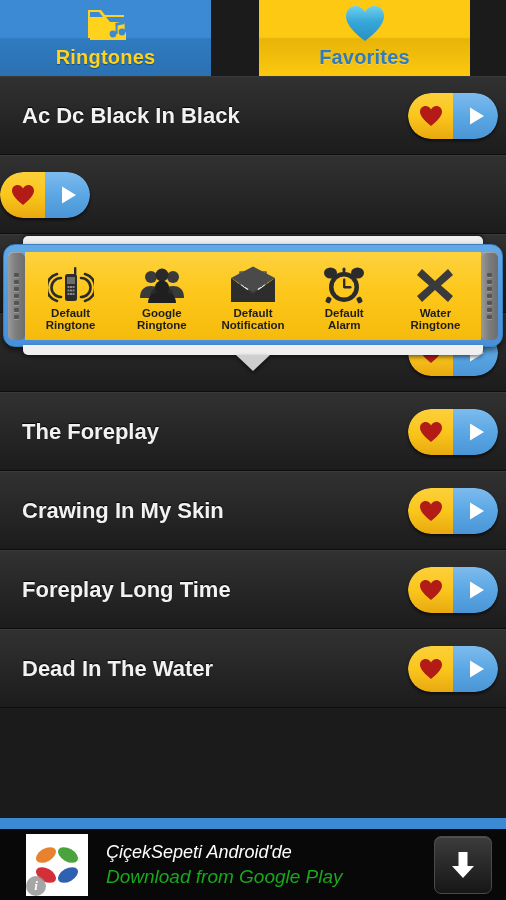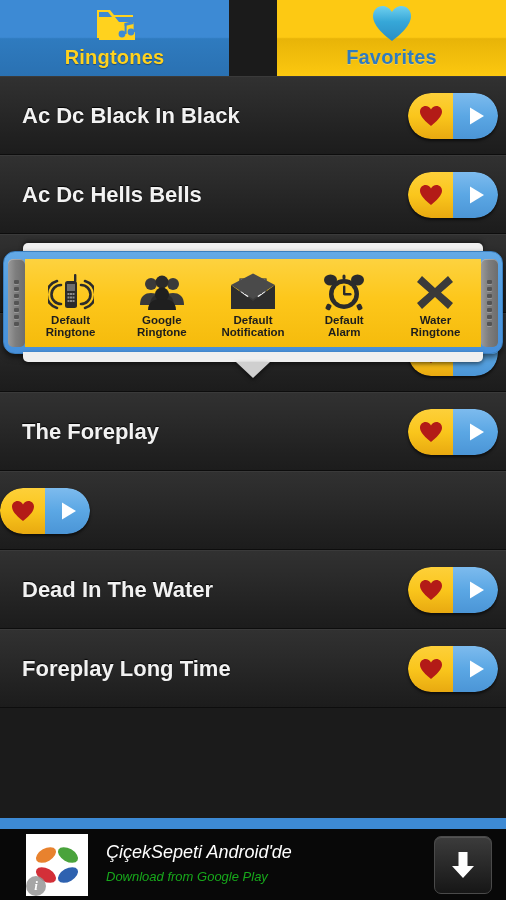--- a/index.html
+++ b/index.html
@@ -5,21 +5,21 @@
   * { margin:0; padding:0; box-sizing:border-box; }
   html,body { width:506px; height:900px; }
   body {
     background:#1b1b1b;
     font-family:"Liberation Sans", sans-serif;
     overflow:hidden;
     position:relative;
   }
 
   
-  .tabbar { display:flex; width:506px; height:76px; position:relative; z-index:5;text-align:center; }
+  .tabbar { display:flex; width:470px; height:76px; position:relative; z-index:5;text-align:center; }
   .tab { flex:1 1 50%; position:relative; display:flex; flex-direction:column;
          align-items:center; justify-content:flex-start; padding-top:4px; }
   .tab-ringtones { background:linear-gradient(to bottom,#3d8ad4 0%,#3d8ad4 49%,#2f7bbf 51%,#2a71b2 100%); }
   .tab-favorites { background:linear-gradient(to bottom,#fdc913 0%,#fdc913 49%,#e8b408 51%,#fcc80f 100%);margin-left:48px; }
   .tab-icon { height:40px; display:flex; align-items:center; justify-content:center; }
   .tab-label { font-size:20px; font-weight:bold; letter-spacing:0.2px; margin-top:2px;
                text-shadow:0 1px 1px rgba(0,0,0,0.35); }
   .tab-ringtones .tab-label { color:#ffd21e; }
   .tab-favorites .tab-label { color:#2f7bbf; text-shadow:0 1px 0 rgba(255,255,255,0.25); }
 
@@ -48,21 +48,21 @@
     display:flex; align-items:center; justify-content:center;
   }
   .pill-play {
     width:45px; height:46px;
     background:linear-gradient(to bottom,#7dbbee 0%,#5ba7e4 50%,#4b95d6 100%);
     border-radius:0 23px 23px 0;
     display:flex; align-items:center; justify-content:center;
   }
 
   
-  .popup-wrap { position:absolute; left:0; top:243px; width:506px; z-index:40; }
+  .popup-wrap { position:absolute; left:0; top:236px; width:506px; z-index:40; }
   .popup-shadow-top { width:460px; height:10px; margin:0 auto;
       background:#efefef; border-radius:5px 5px 0 0; box-shadow:0 -2px 4px rgba(0,0,0,0.5); }
   .popup {
     width:500px; margin:-2px auto 0; height:103px;
     background:linear-gradient(to bottom,#63a9e6 0%,#4e9ade 50%,#4890da 100%);
     border-radius:12px;
     border:1px solid #3a7fc0;
     display:flex; align-items:center; padding:0 4px;
     box-shadow:0 3px 6px rgba(0,0,0,0.6);
   }
@@ -94,21 +94,21 @@
   .ad { position:absolute; left:0; top:829px; width:506px; height:71px;
         background:#080808; display:flex; align-items:center; z-index:6; }
   .ad-logo { position:relative; width:62px; height:62px; margin-left:26px; flex:0 0 auto;
              background:#fff; display:flex; align-items:center; justify-content:center; }
   .ad-badge { position:absolute; left:0; bottom:0; width:20px; height:20px; border-radius:50%;
               background:rgba(150,150,150,0.85); color:#fff; font-size:13px; font-weight:bold;
               display:flex; align-items:center; justify-content:center; font-style:italic;
               font-family:"Liberation Serif", serif; }
   .ad-text { margin-left:18px; flex:1 1 auto;font-style:italic; }
   .ad-title { color:#ffffff; font-size:18px; line-height:24px; }
-  .ad-sub { color:#17a81b; font-size:13px; line-height:25px;text-align:center; }
+  .ad-sub { color:#17a81b; font-size:19px; line-height:25px;text-align:center; }
   .ad-dl { width:58px; height:58px; margin-right:14px; flex:0 0 auto; border-radius:7px;
            background:linear-gradient(to bottom,#3c3c3c,#161616);
            border:1px solid #4a4a4a;
            display:flex; align-items:center; justify-content:center;
            box-shadow:inset 0 1px 0 rgba(255,255,255,0.12); }
 </style>
 </head>
 <body>
 
 <div class="tabbar">
@@ -159,21 +159,20 @@
         <span class="pill-play">
           <svg width="22" height="22" viewBox="0 0 22 22">
               <path d="M5 2.5 L19 11 L5 19.5 Z" fill="#ffffff"></path>
             </svg>
         </span>
       </span>
     </span>
   </div>
 
   <div class="row">
-    <span class="row-title">Ac Dc Hells Bells</span>
     <span class="row-actions">
       <span class="pill">
         <span class="pill-fav">
           <svg width="24" height="22" viewBox="0 0 24 22">
               <path d="M12 21 C2.5 13.5 1 9.5 1 6.6 C1 3.4 3.6 1 6.6 1 C8.9 1 10.9 2.4 12 4.4 C13.1 2.4 15.1 1 17.4 1 C20.4 1 23 3.4 23 6.6 C23 9.5 21.5 13.5 12 21 Z" fill="#b31b17"></path>
             </svg>
         </span>
         <span class="pill-play">
           <svg width="22" height="22" viewBox="0 0 22 22">
               <path d="M5 2.5 L19 11 L5 19.5 Z" fill="#ffffff"></path>
@@ -232,56 +231,57 @@
         <span class="pill-play">
           <svg width="22" height="22" viewBox="0 0 22 22">
               <path d="M5 2.5 L19 11 L5 19.5 Z" fill="#ffffff"></path>
             </svg>
         </span>
       </span>
     </span>
   </div>
 
   <div class="row">
+    <span class="row-title">Crawing In My Skin</span>
+    <span class="row-actions">
+      <span class="pill">
+        <span class="pill-fav">
+          <svg width="24" height="22" viewBox="0 0 24 22">
+              <path d="M12 21 C2.5 13.5 1 9.5 1 6.6 C1 3.4 3.6 1 6.6 1 C8.9 1 10.9 2.4 12 4.4 C13.1 2.4 15.1 1 17.4 1 C20.4 1 23 3.4 23 6.6 C23 9.5 21.5 13.5 12 21 Z" fill="#b31b17"></path>
+            </svg>
+        </span>
+        <span class="pill-play">
+          <svg width="22" height="22" viewBox="0 0 22 22">
+              <path d="M5 2.5 L19 11 L5 19.5 Z" fill="#ffffff"></path>
+            </svg>
+        </span>
+      </span>
+    </span>
+  </div>
+
+  <div class="row">
+    <span class="row-title">Foreplay Long Time</span>
     <span class="row-actions">
       <span class="pill">
         <span class="pill-fav">
           <svg width="24" height="22" viewBox="0 0 24 22">
               <path d="M12 21 C2.5 13.5 1 9.5 1 6.6 C1 3.4 3.6 1 6.6 1 C8.9 1 10.9 2.4 12 4.4 C13.1 2.4 15.1 1 17.4 1 C20.4 1 23 3.4 23 6.6 C23 9.5 21.5 13.5 12 21 Z" fill="#b31b17"></path>
             </svg>
         </span>
         <span class="pill-play">
           <svg width="22" height="22" viewBox="0 0 22 22">
               <path d="M5 2.5 L19 11 L5 19.5 Z" fill="#ffffff"></path>
             </svg>
         </span>
       </span>
     </span>
   </div>
 
   <div class="row">
     <span class="row-title">Dead In The Water</span>
-    <span class="row-actions">
-      <span class="pill">
-        <span class="pill-fav">
-          <svg width="24" height="22" viewBox="0 0 24 22">
-              <path d="M12 21 C2.5 13.5 1 9.5 1 6.6 C1 3.4 3.6 1 6.6 1 C8.9 1 10.9 2.4 12 4.4 C13.1 2.4 15.1 1 17.4 1 C20.4 1 23 3.4 23 6.6 C23 9.5 21.5 13.5 12 21 Z" fill="#b31b17"></path>
-            </svg>
-        </span>
-        <span class="pill-play">
-          <svg width="22" height="22" viewBox="0 0 22 22">
-              <path d="M5 2.5 L19 11 L5 19.5 Z" fill="#ffffff"></path>
-            </svg>
-        </span>
-      </span>
-    </span>
-  </div>
-
-  <div class="row">
-    <span class="row-title">Foreplay Long Time</span>
     <span class="row-actions">
       <span class="pill">
         <span class="pill-fav">
           <svg width="24" height="22" viewBox="0 0 24 22">
               <path d="M12 21 C2.5 13.5 1 9.5 1 6.6 C1 3.4 3.6 1 6.6 1 C8.9 1 10.9 2.4 12 4.4 C13.1 2.4 15.1 1 17.4 1 C20.4 1 23 3.4 23 6.6 C23 9.5 21.5 13.5 12 21 Z" fill="#b31b17"></path>
             </svg>
         </span>
         <span class="pill-play">
           <svg width="22" height="22" viewBox="0 0 22 22">
               <path d="M5 2.5 L19 11 L5 19.5 Z" fill="#ffffff"></path>

